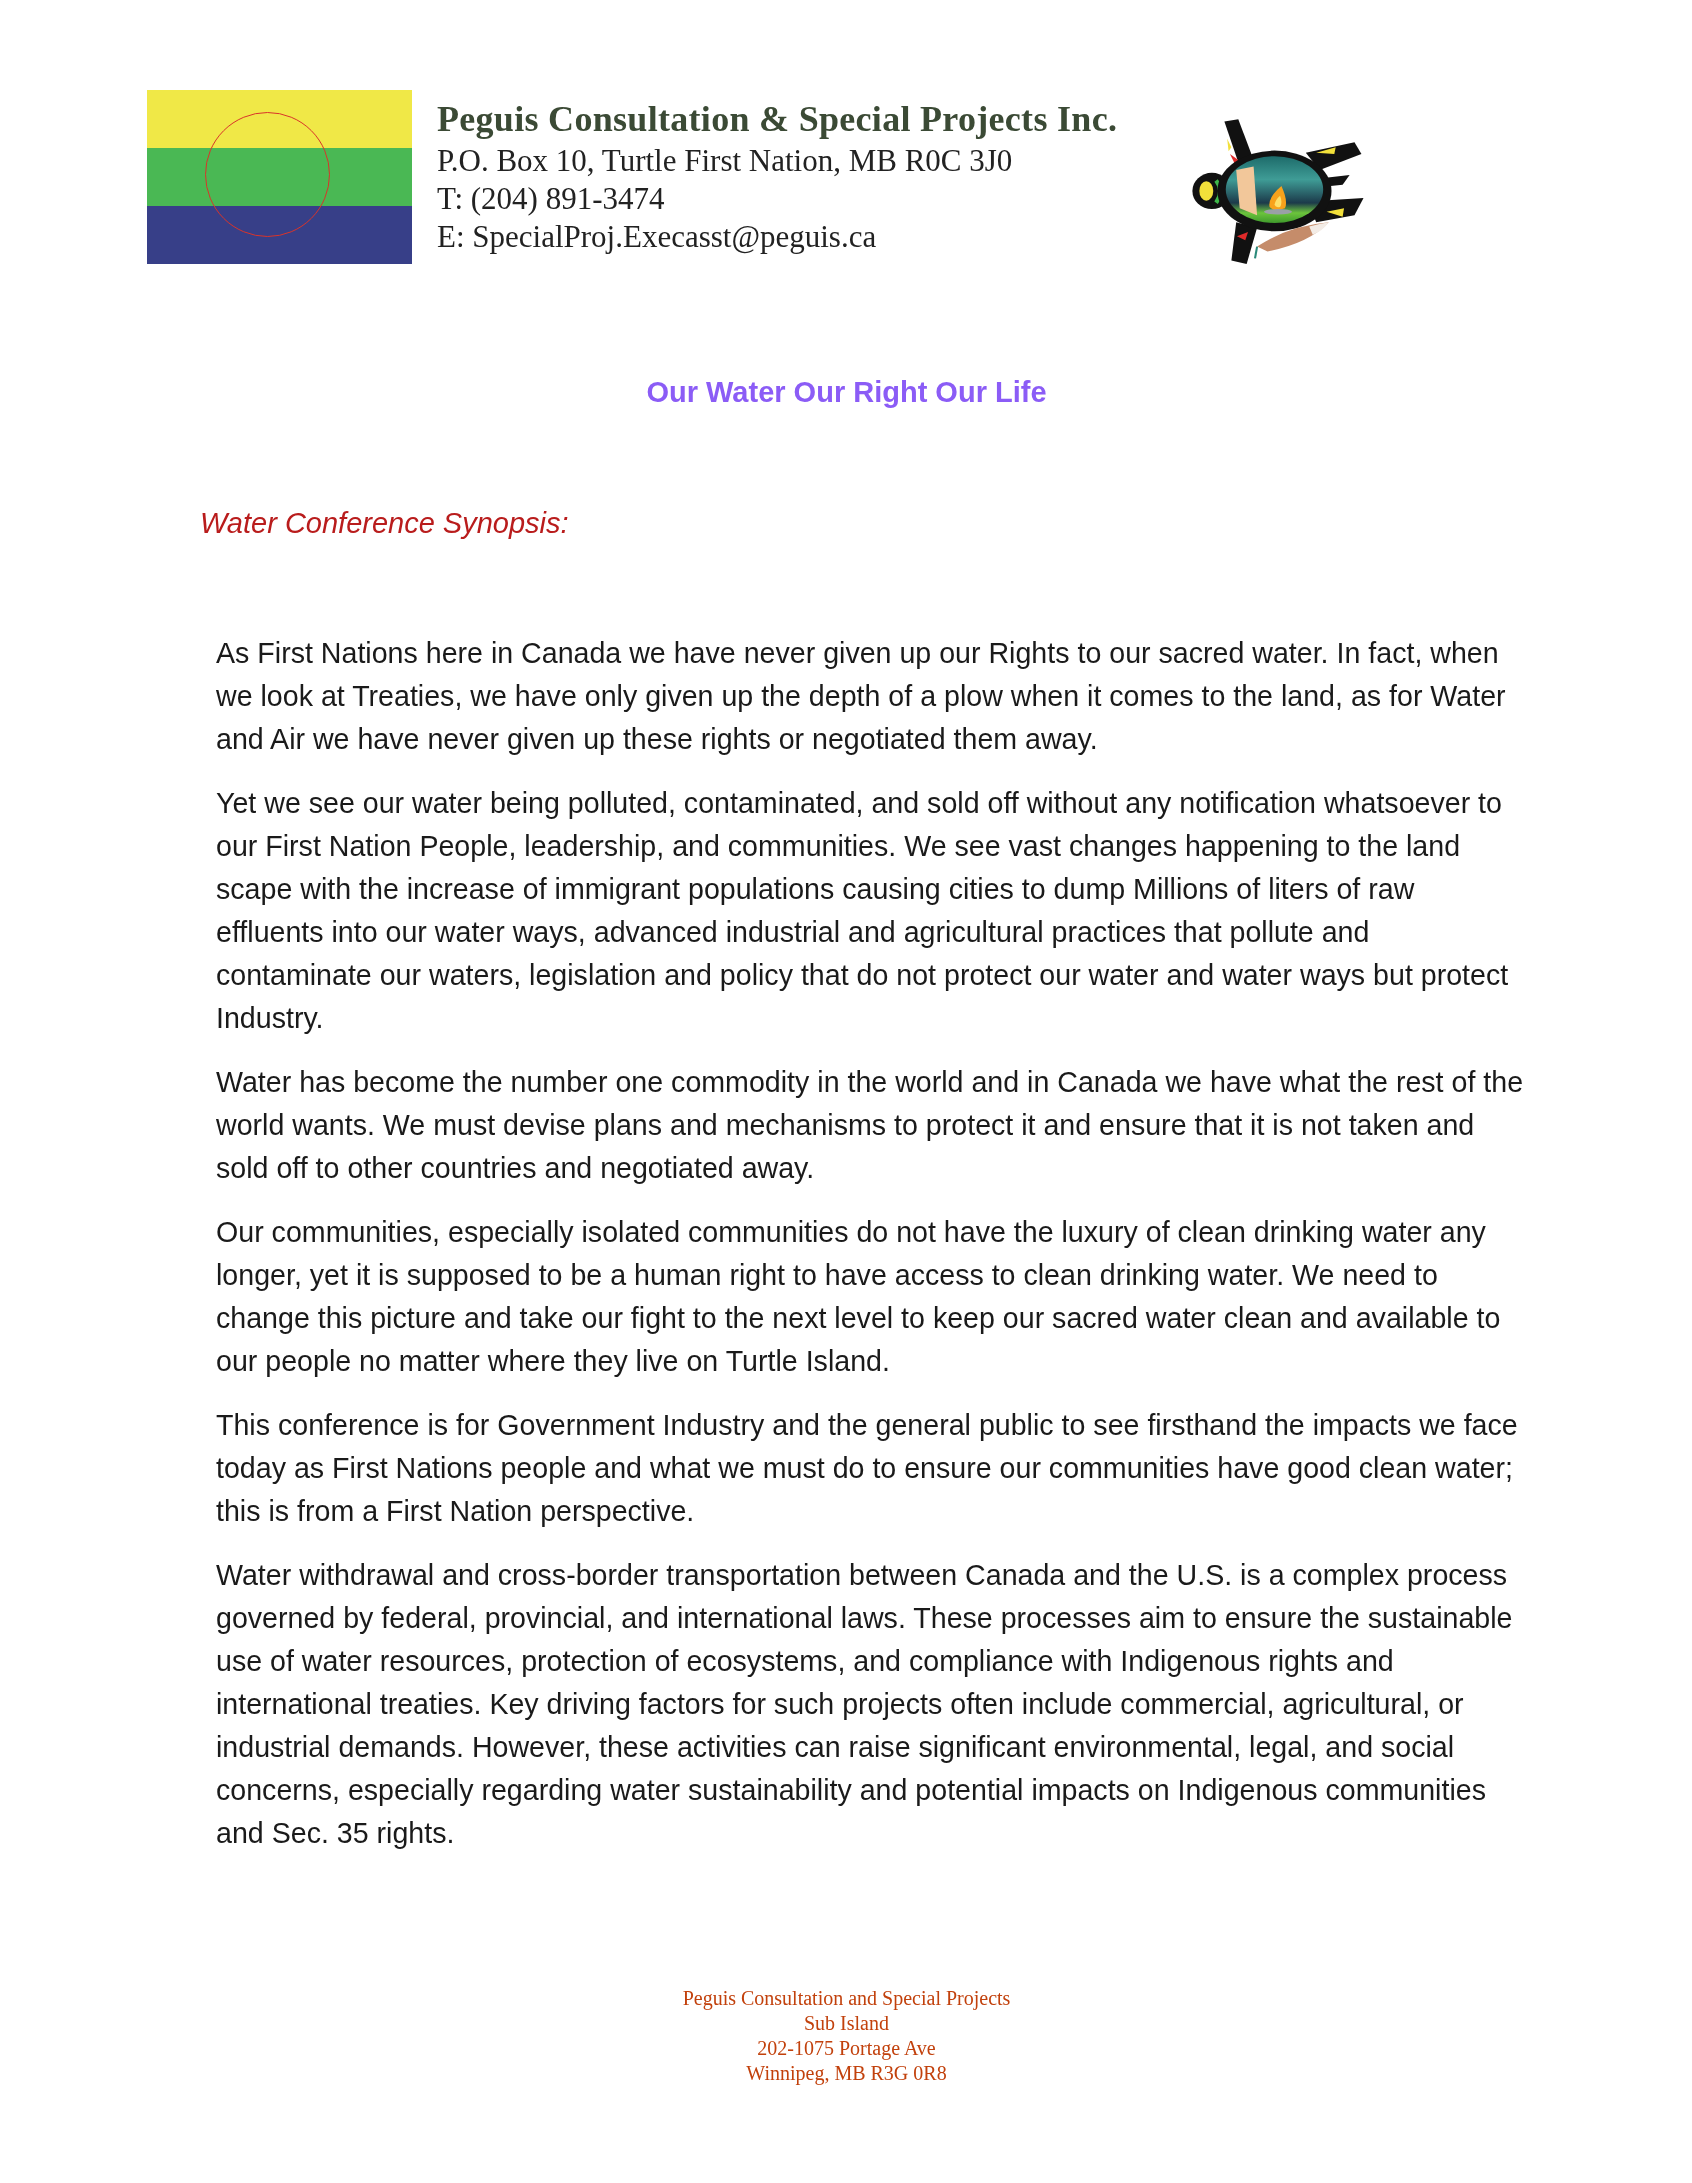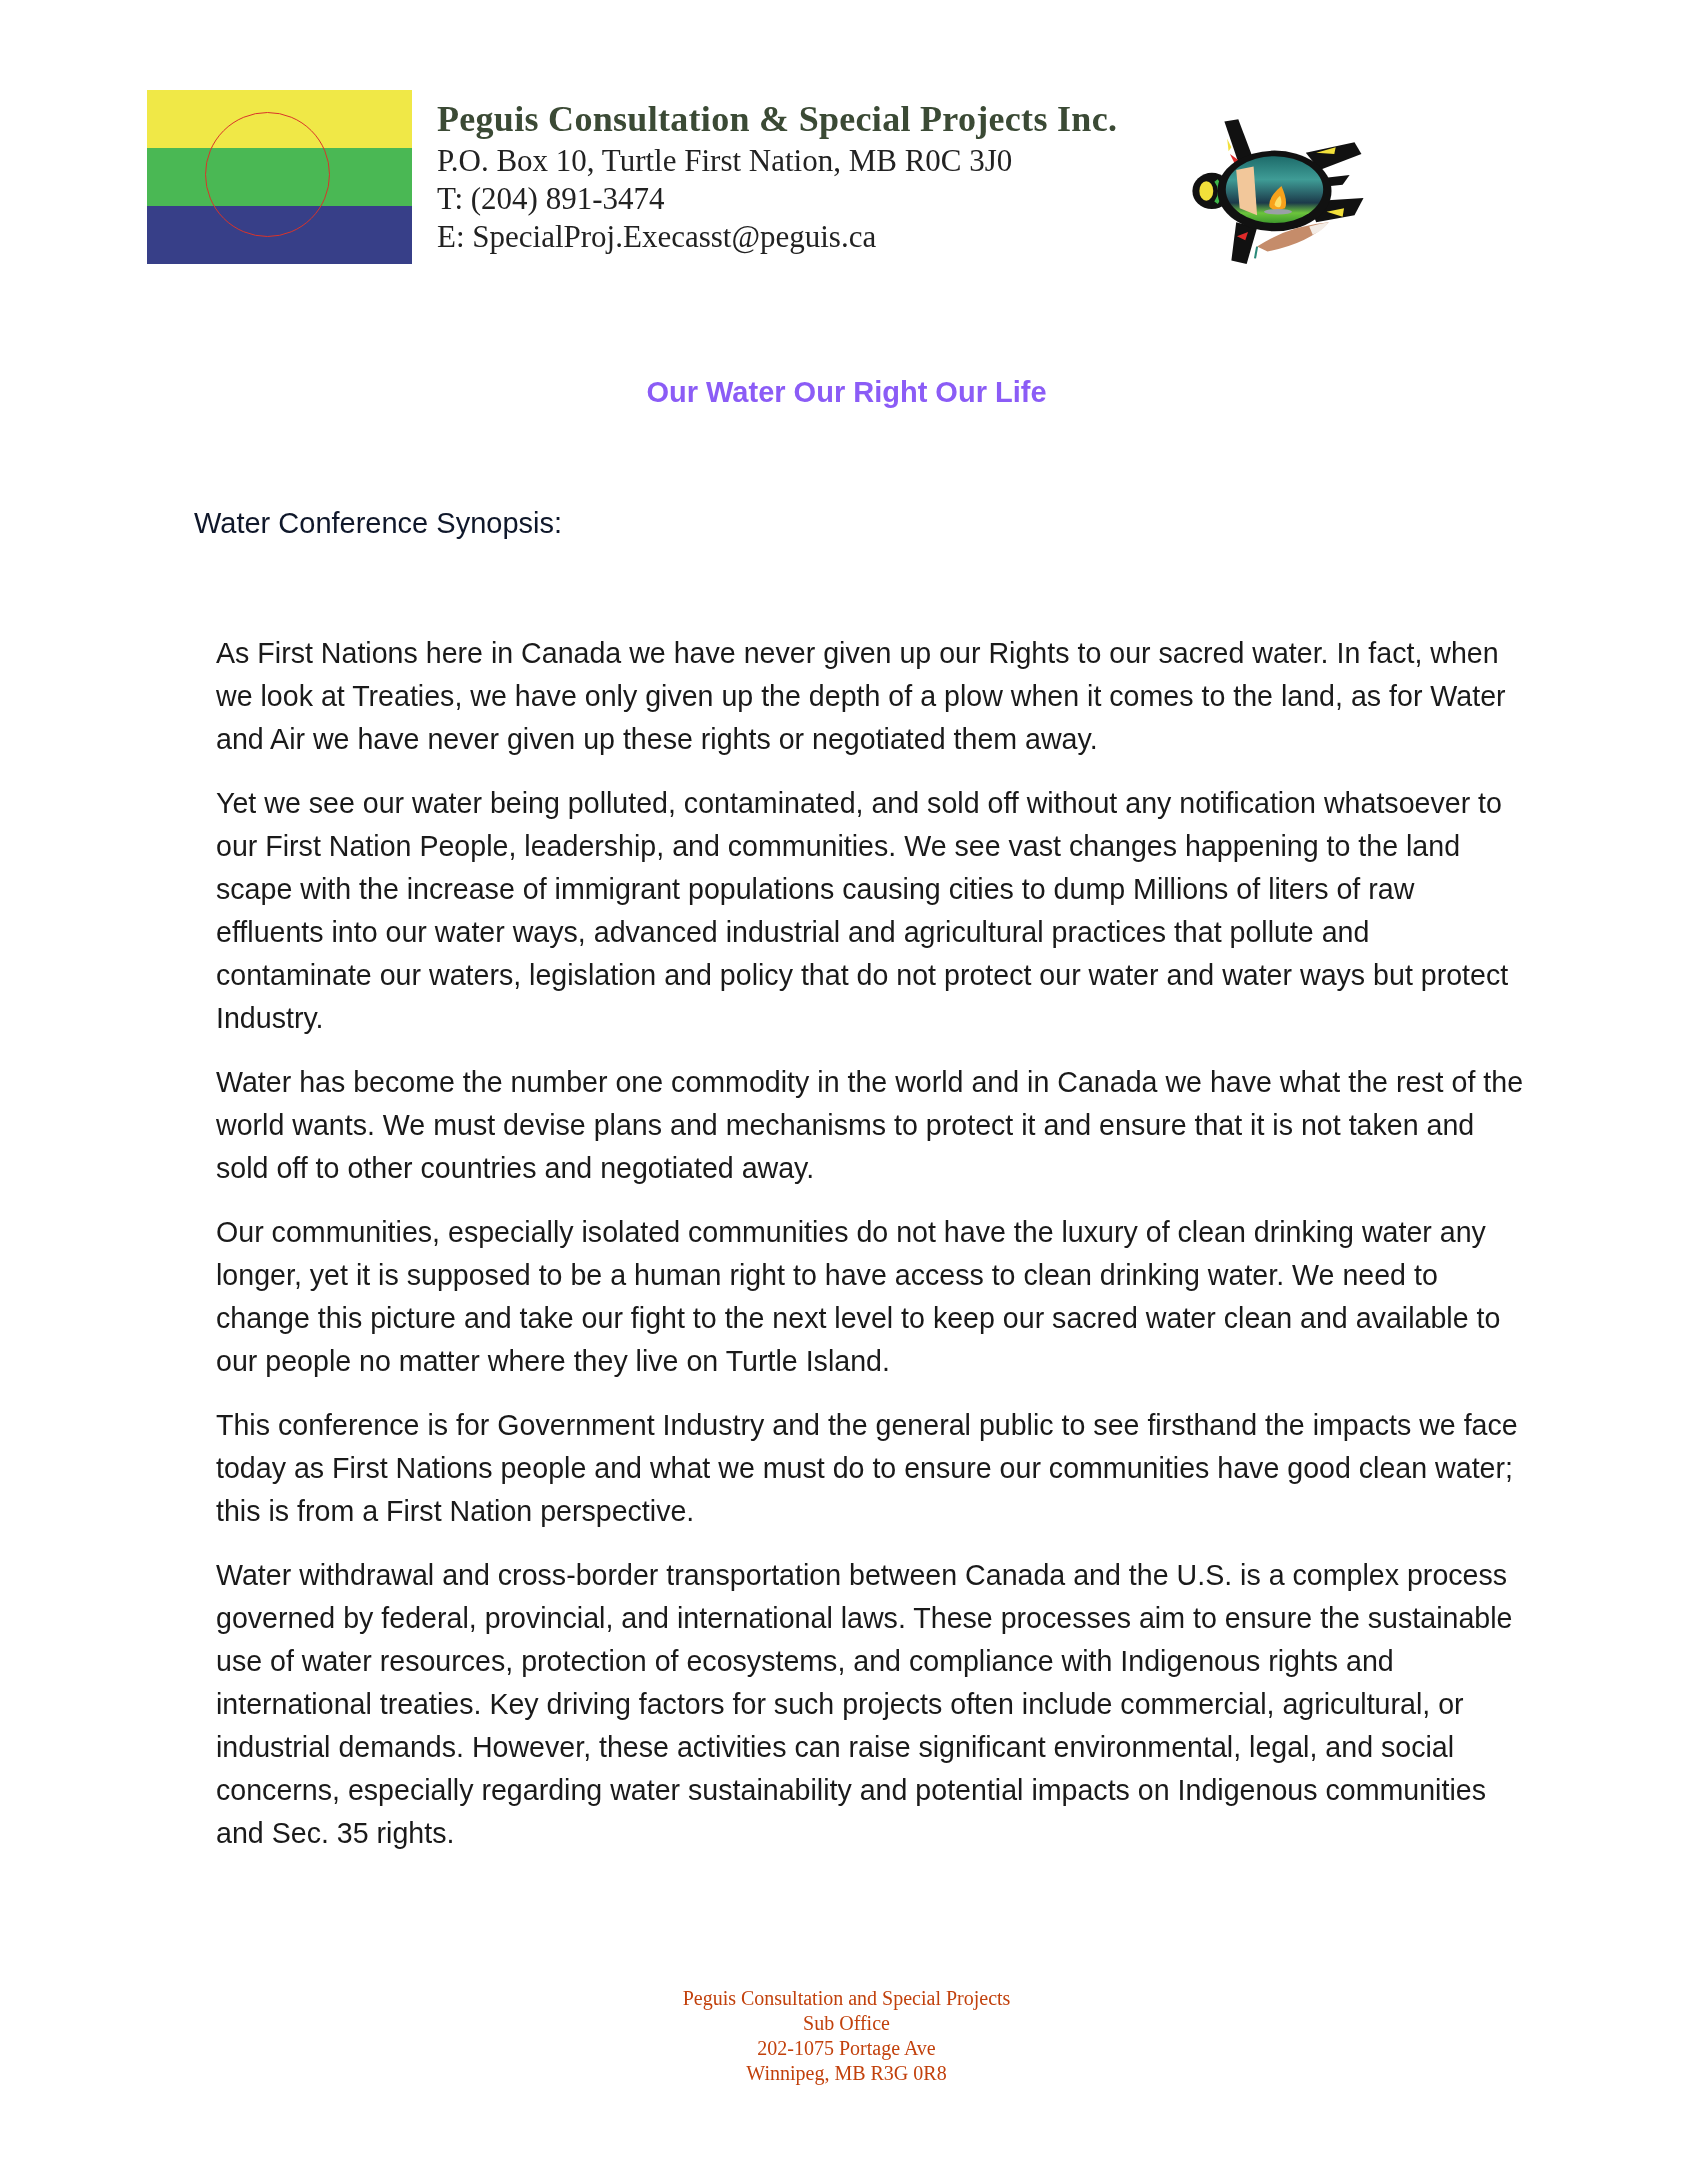--- a/index.html
+++ b/index.html
@@ -15,21 +15,21 @@
   .flag .ring { position: absolute; left: 58px; top: 21.6px; width: 125px; height: 125px; border: 1.4px solid #d9342a; border-radius: 50%; box-sizing: border-box; }
 
   .org { position: absolute; left: 437px; top: 97px; font-family: "Liberation Serif", serif; color: #222; }
   .org .name { font-size: 36px; font-weight: bold; color: #3b4a35; letter-spacing: 0.3px; line-height: 45px; white-space: nowrap; }
   .org .line { font-size: 31px; line-height: 38px; white-space: nowrap; }
 
   .turtle { position: absolute; left: 1170px; top: 104px; width: 202px; height: 160px; }
 
   
   .title { position: absolute; left: 0; width: 1693px; top: 376px; text-align: center; font-family: "Liberation Sans", sans-serif; font-weight: bold; font-size: 29px; color: #8b5cf6; }
-  .subtitle { position: absolute; left: 194px; top: 507px; font-family: "Liberation Sans", sans-serif; font-size: 29px; color: #0f172a; }
+  .subtitle { position: absolute; left: 200px; top: 507px; font-family: "Liberation Sans", sans-serif; font-size: 29px; color: #b91c1c; font-style: italic; }
   .body { position: absolute; left: 216px; top: 632px; width: 1309px; font-family: "Liberation Sans", sans-serif; font-size: 28.6px; line-height: 43px; color: #1a1a1a; }
   .body p { margin: 0 0 21px 0; }
 
   .footer { position: absolute; left: 0; width: 1693px; top: 1986px; text-align: center; font-family: "Liberation Serif", serif; font-size: 20px; line-height: 25px; color: #c2410c; }
   .footer div { white-space: nowrap; }
 </style>
 </head>
 <body>
 
 <div class="page">
@@ -93,19 +93,19 @@
     <p>As First Nations here in Canada we have never given up our Rights to our sacred water. In fact, when we look at Treaties, we have only given up the depth of a plow when it comes to the land, as for Water and Air we have never given up these rights or negotiated them away.</p>
     <p>Yet we see our water being polluted, contaminated, and sold off without any notification whatsoever to our First Nation People, leadership, and communities.  We see vast changes happening to the land scape with the increase of immigrant populations causing cities to dump Millions of liters of raw effluents into our water ways, advanced industrial and agricultural practices that pollute and contaminate our waters, legislation and policy that do not protect our water and water ways but protect Industry.</p>
     <p>Water has become the number one commodity in the world and in Canada we have what the rest of the world wants. We must devise plans and mechanisms to protect it and ensure that it is not taken and sold off to other countries and negotiated away.</p>
     <p>Our communities, especially isolated communities do not have the luxury of clean drinking water any longer, yet it is supposed to be a human right to have access to clean drinking water.  We need to change this picture and take our fight to the next level to keep our sacred water clean and available to our people no matter where they live on Turtle Island.</p>
     <p>This conference is for Government Industry and the general public to see firsthand the impacts we face today as First Nations people and what we must do to ensure our communities have good clean water; this is from a First Nation perspective.</p>
     <p>Water withdrawal and cross-border transportation between Canada and the U.S. is a complex process governed by federal, provincial, and international laws. These processes aim to ensure the sustainable use of water resources, protection of ecosystems, and compliance with Indigenous rights and international treaties. Key driving factors for such projects often include commercial, agricultural, or industrial demands. However, these activities can raise significant environmental, legal, and social concerns, especially regarding water sustainability and potential impacts on Indigenous communities and Sec. 35 rights.</p>
   </div>
 
   <div class="footer">
     <div>Peguis Consultation and Special Projects</div>
-    <div>Sub Office</div>
+    <div>Sub Island</div>
     <div>202-1075 Portage Ave</div>
     <div>Winnipeg, MB R3G 0R8</div>
   </div>
 
 </div>
 
 
 </body></html>

